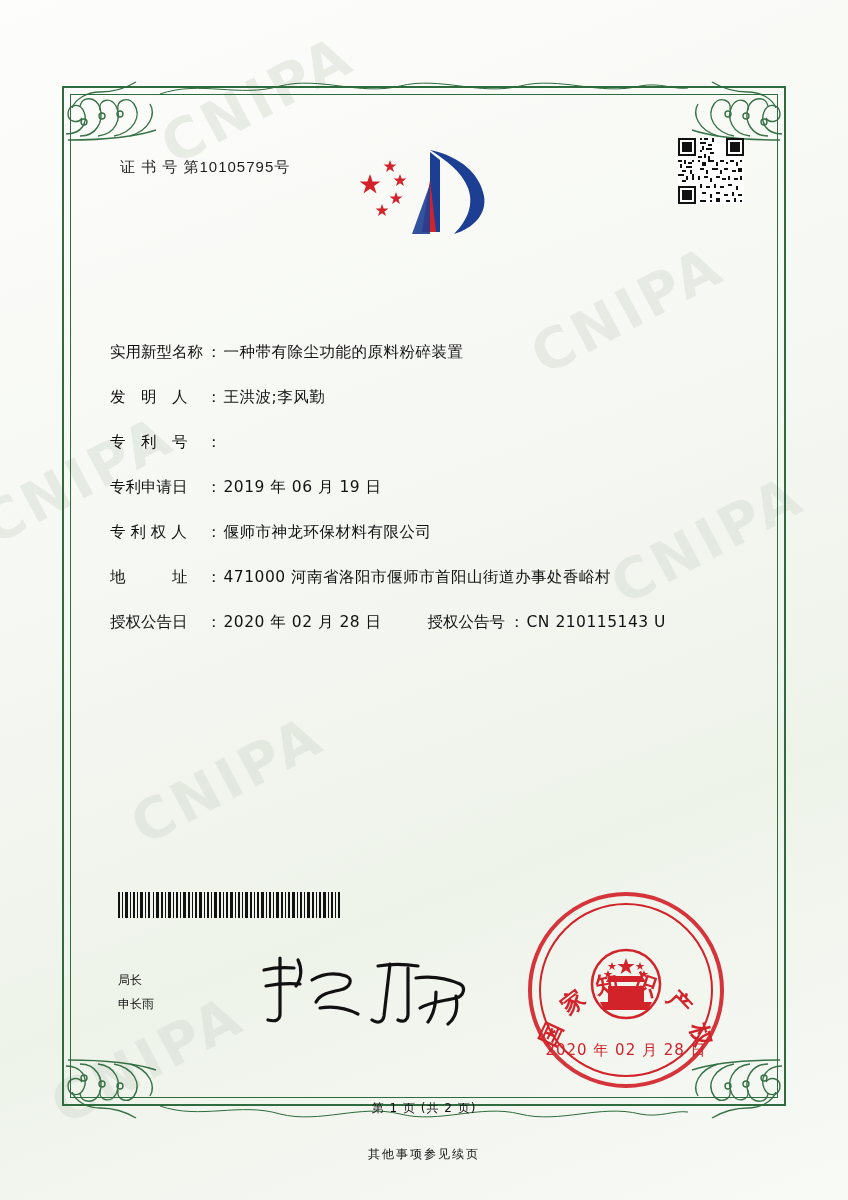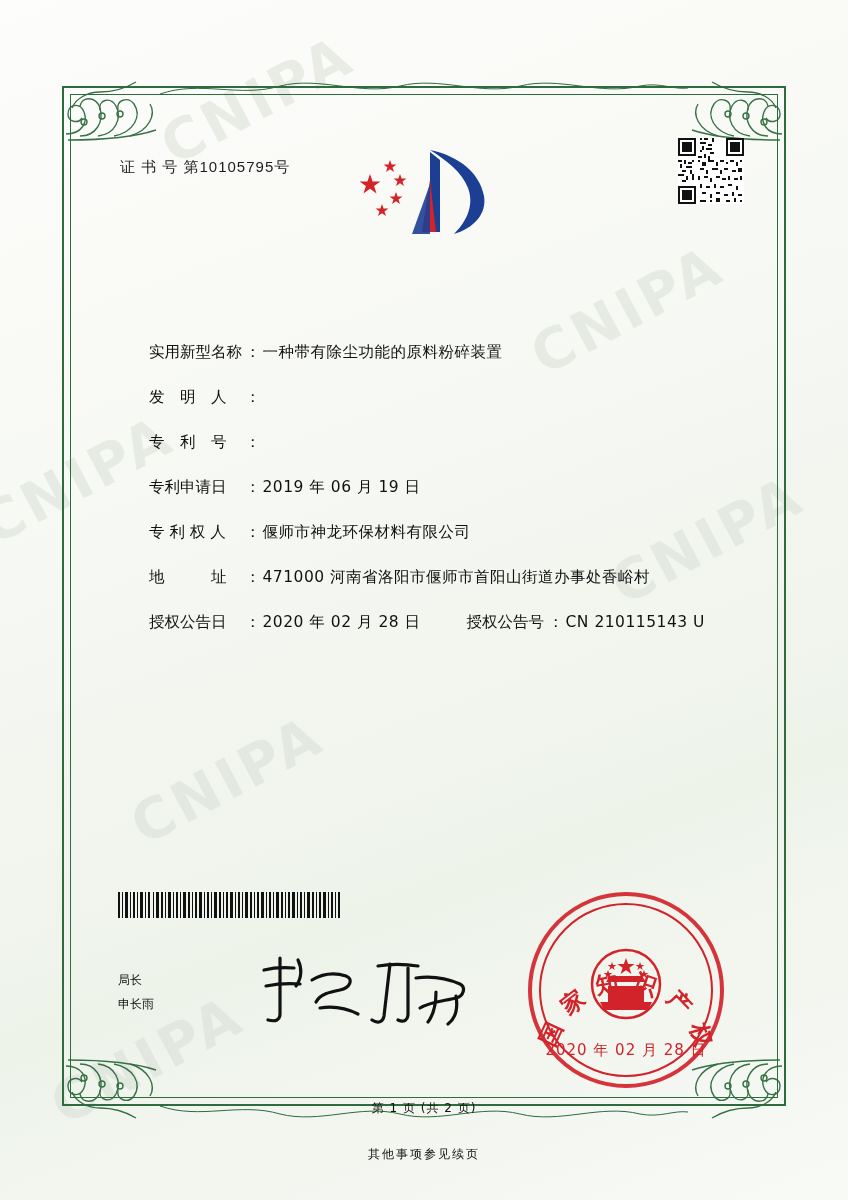--- a/index.html
+++ b/index.html
@@ -111,21 +111,20 @@
     font-weight: bold;
     letter-spacing: 4px;
     color: #111;
   }
 
   .fields {
     position: absolute;
     left: 10px;
     top: 222px;
     width: 630px;
-    margin-left: 39px;
   }
   .field-row {
     display: flex;
     align-items: baseline;
     margin-bottom: 24px;
     font-size: 15.5px;
     color: #111;
   }
   .field-label {
     width: 96px;
@@ -418,20 +417,21 @@
 
     <div class="fields">
       <div class="field-row">
         <span class="field-label">实用新型名称</span>
         <span class="field-sep">：</span>
         <span class="field-value">一种带有除尘功能的原料粉碎装置</span>
       </div>
       <div class="field-row">
         <span class="field-label">发　明　人</span>
         <span class="field-sep">：</span>
+        <span class="field-value">王洪波;李风勤</span>
       </div>
       <div class="field-row">
         <span class="field-label">专　利　号</span>
         <span class="field-sep">：</span>
       </div>
       <div class="field-row">
         <span class="field-label">专利申请日</span>
         <span class="field-sep">：</span>
         <span class="field-value">2019 年 06 月 19 日</span>
       </div>

